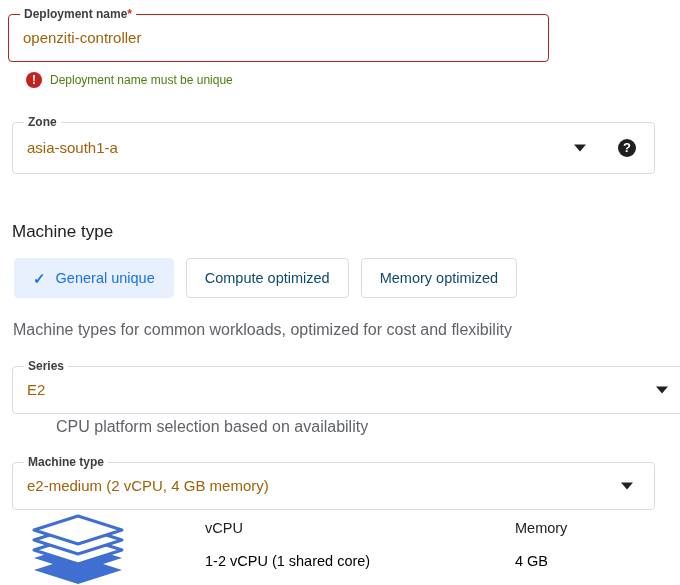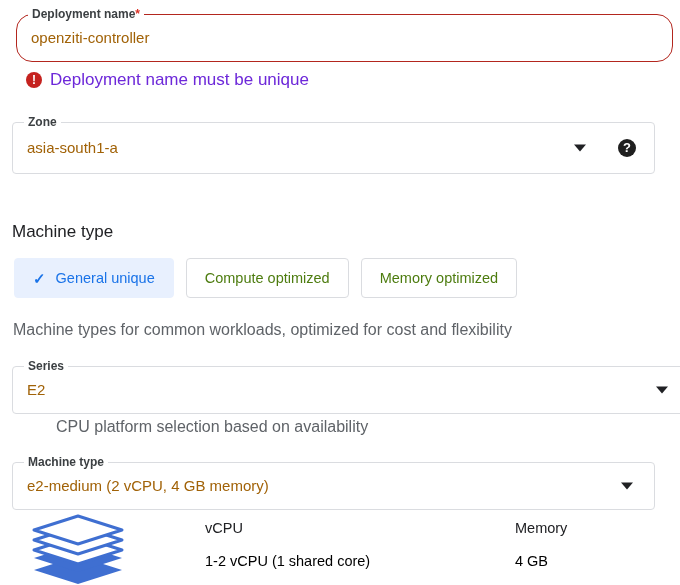--- a/index.html
+++ b/index.html
@@ -99,22 +99,22 @@
     border-radius: 50%;
     background: #c5221f;
     color: #ffffff;
     font-size: 12px;
     font-weight: bold;
     line-height: 16px;
     text-align: center;
     flex: none;
   }
   .error-text {
-    font-size: 17px;
-    color: #6d28d9;
+    font-size: 12px;
+    color: #4d7c0f;
     line-height: 16px;
     white-space: nowrap;
   }
 
   
   .section-title {
     position: absolute;
     left: 12px;
     top: 220px;
     font-size: 17px;
@@ -134,21 +134,21 @@
     box-sizing: border-box;
     height: 40px;
     padding: 0 18px;
     border: 1px solid #dadce0;
     border-radius: 4px;
     background: #ffffff;
     display: flex;
     align-items: center;
     gap: 10px;
     font-size: 14.5px;
-    color: #4d7c0f;
+    color: #0c4a6e;
     cursor: pointer;
     white-space: nowrap;
   }
   .chip.selected {
     background: #e8f0fe;
     border-color: #e8f0fe;
     color: #1a73e8;
   }
   .chip .check {
     font-size: 15px;
@@ -188,21 +188,21 @@
     margin-top: 13px;
     font-size: 14.5px;
     color: #000000;
     line-height: 20px;
     white-space: nowrap;
   }
 </style>
 </head>
 <body>
 
-<div class="field error" style="left:16px; top:14px; width:657px; height:48px;border-radius:16px;">
+<div class="field error" style="left:8px; top:14px; width:541px; height:48px;">
   <span class="field-label">
     <span>Deployment name</span><span class="req">*</span>
   </span>
   <span class="field-value">openziti-controller</span>
 </div>
 
 <div class="error-row">
   <span class="error-icon">!</span>
   <span class="error-text">Deployment name must be unique</span>
 </div>

